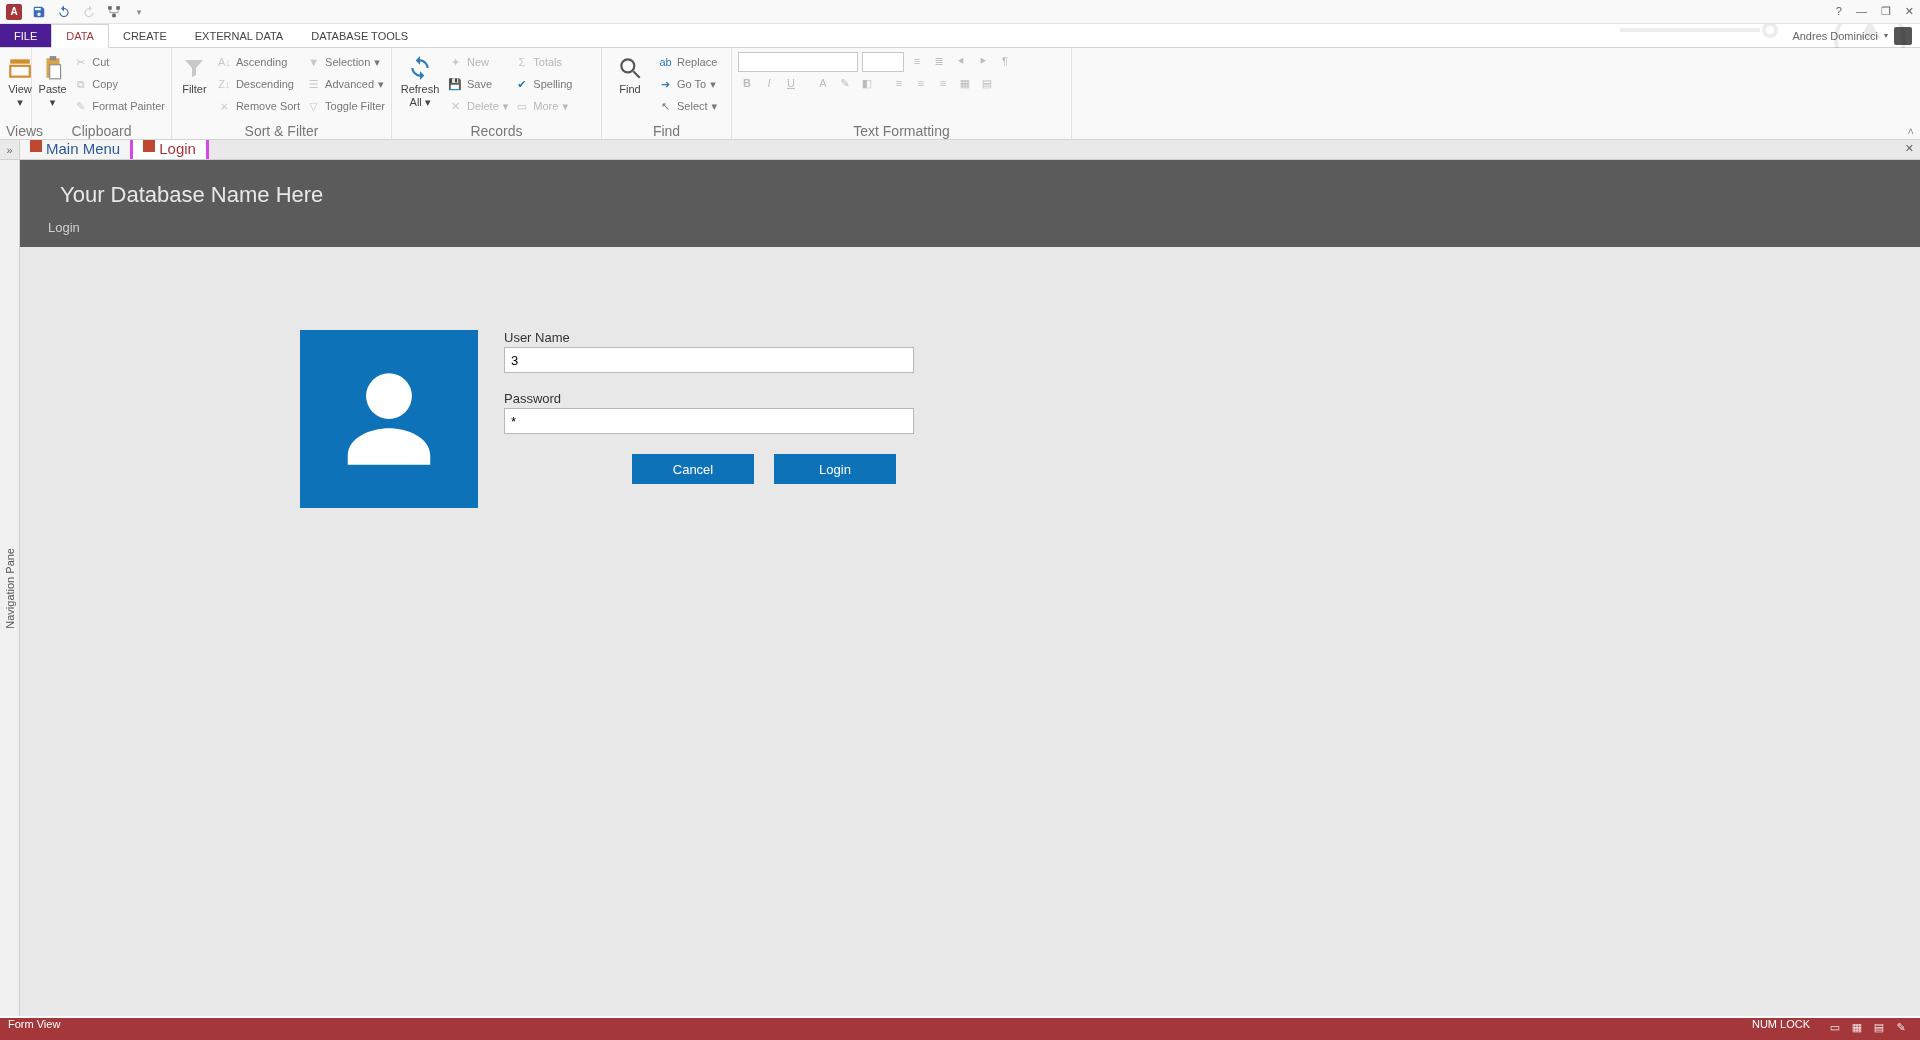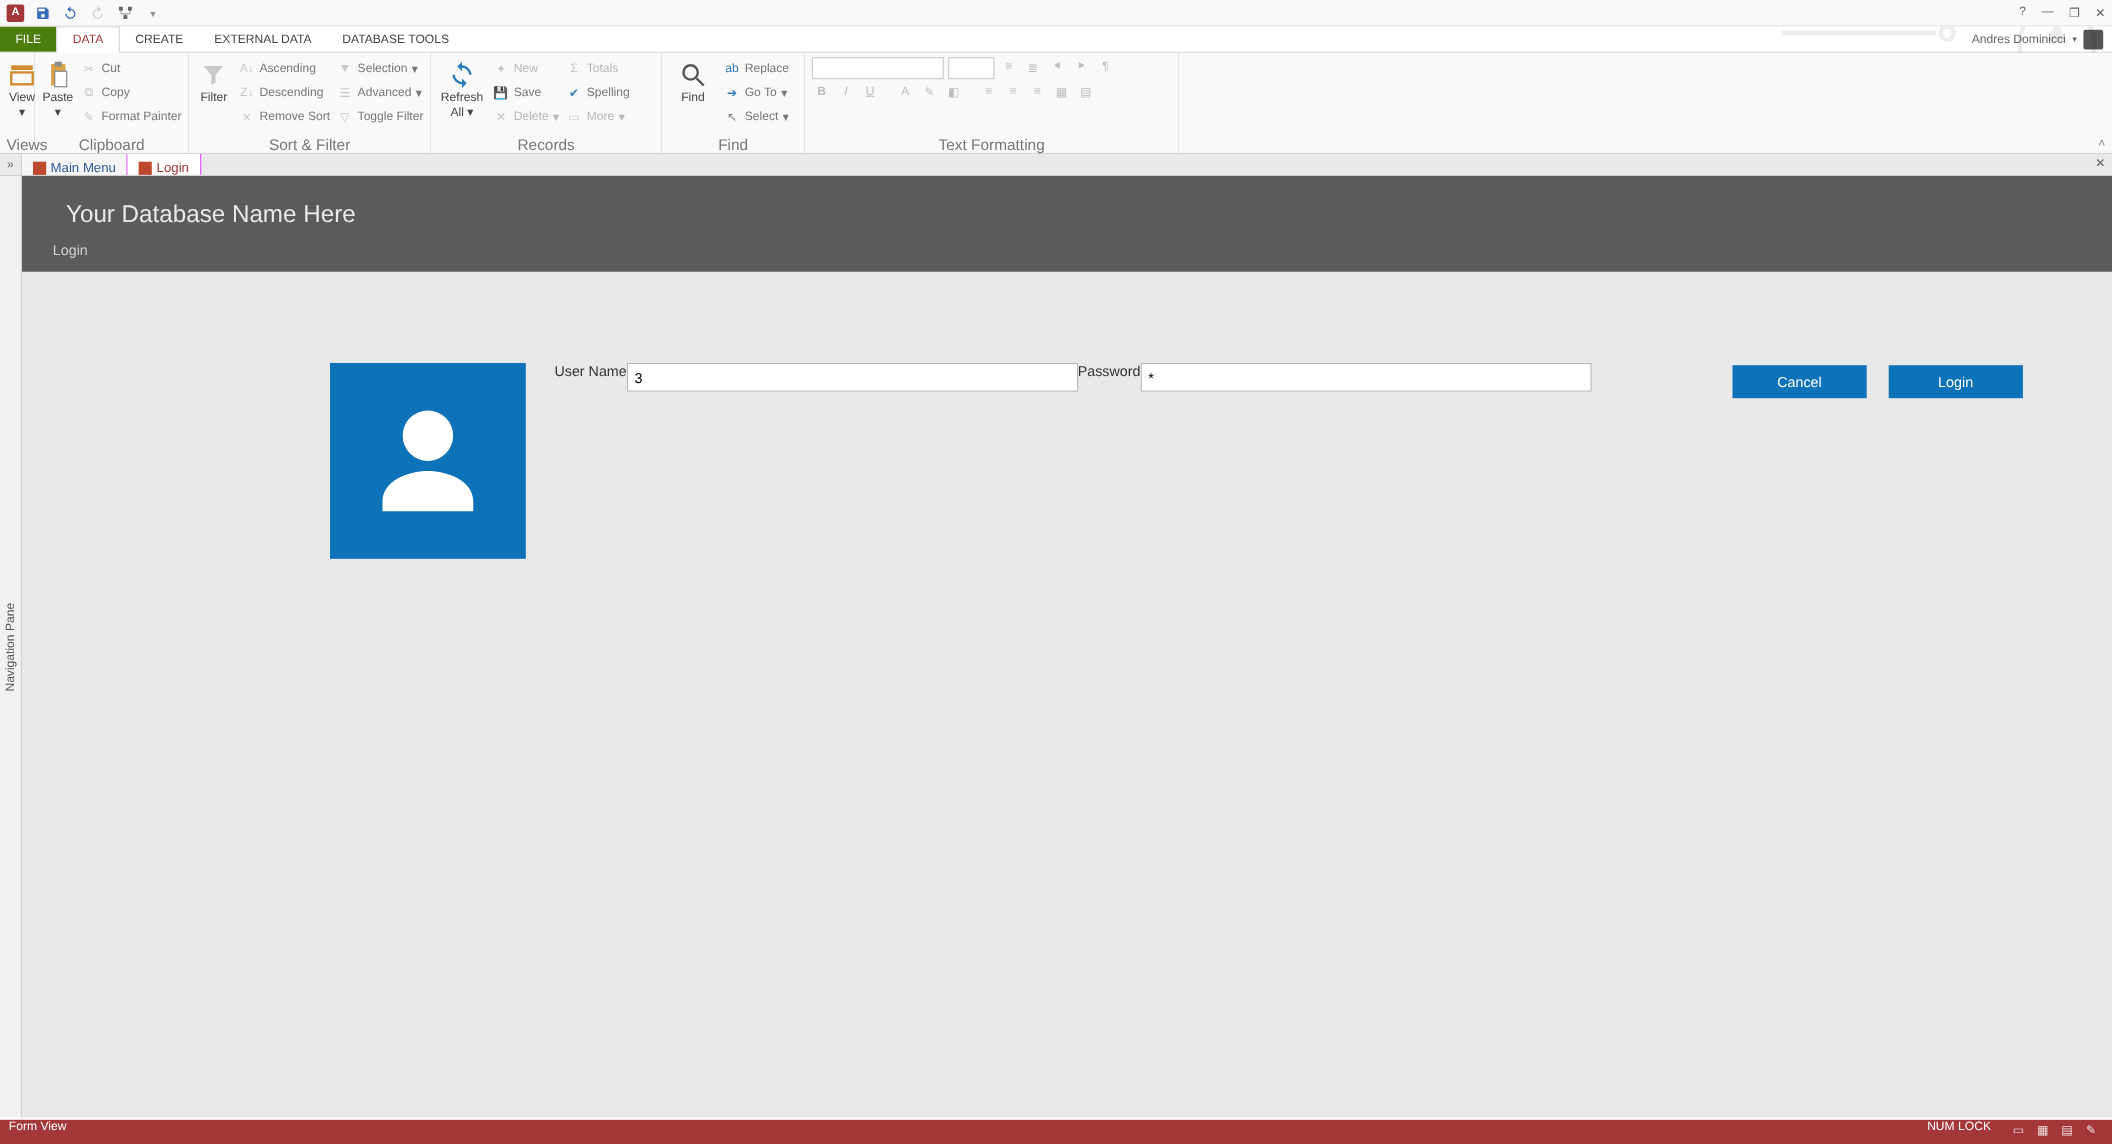--- a/index.html
+++ b/index.html
@@ -8,21 +8,21 @@
 .titlebar{height:24px;display:flex;align-items:center;background:#f9f9f9;border-bottom:1px solid #e4e4e4;position:relative}
 .titlebar .qat{display:flex;align-items:center;gap:9px;padding:0 6px}
 .titlebar .qat .ico{width:16px;height:16px;display:flex;align-items:center;justify-content:center;color:#8e8e8e}
 .titlebar .title{position:absolute;left:0;right:0;text-align:center;color:#666;font-size:12px;pointer-events:none}
 .titlebar .wincontrols{position:absolute;right:6px;display:flex;gap:14px;color:#666}
 
 .acc-logo{width:16px;height:16px;background:#a4373a;color:#fff;font-weight:bold;font-size:10px;display:flex;align-items:center;justify-content:center;border-radius:2px}
 
 .ribbon-tabs{height:24px;display:flex;align-items:stretch;background:#fff;border-bottom:1px solid #d4d4d4}
 .ribbon-tabs .tab{padding:0 14px;display:flex;align-items:center;font-size:11px;color:#444;cursor:pointer}
-.ribbon-tabs .tab.file{background:#4d7c0f;color:#fff}
+.ribbon-tabs .tab.file{background:#4c1d95;color:#fff}
 .ribbon-tabs .tab.active{color:#a4373a;border:1px solid #d4d4d4;border-bottom:1px solid #fff;margin-bottom:-1px;background:#fff}
 .ribbon-tabs .spacer{flex:1}
 .ribbon-tabs .user-area{display:flex;align-items:center;gap:6px;padding-right:8px;color:#666}
 .avatar{width:18px;height:18px;background:#555;border-radius:2px}
 
 .ribbon{height:92px;display:flex;background:#f9f9f9;border-bottom:1px solid #d4d4d4;position:relative}
 .ribbon .group{border-right:1px solid #e3e3e3;display:flex;flex-direction:column;padding:2px 6px 0 6px}
 .ribbon .group .grow{flex:1;display:flex;align-items:flex-start;gap:6px}
 .ribbon .group .label{height:16px;font-size:14px;color:#777;text-align:center}
 .bigbtn{display:flex;flex-direction:column;align-items:center;justify-content:flex-start;width:44px;padding-top:4px;color:#444;gap:2px}
@@ -39,37 +39,37 @@
 .combo.size{width:42px}
 .txtfmt-rows{display:flex;flex-direction:column;gap:2px;padding-top:2px}
 .txtfmt-rows .row{display:flex;gap:4px}
 .mini-ic{width:18px;height:18px;display:flex;align-items:center;justify-content:center;color:#bdbdbd;border:1px solid transparent}
 .collapse-caret{position:absolute;right:6px;bottom:2px;color:#888}
 
 .deco{position:absolute;right:0;top:0;width:420px;height:110px;pointer-events:none;opacity:0.07}
 
 .doctab-row{height:20px;background:#e9e9e9;border-bottom:1px solid #cfcfcf;display:flex;align-items:stretch;position:relative}
 .doctab-row .expand{width:20px;display:flex;align-items:center;justify-content:center;color:#666;border-right:1px solid #cfcfcf}
-.doctab{display:flex;align-items:flex-end;gap:4px;padding:0 10px;background:#f5f5f5;border-right:1px solid #d946ef;font-size:12px;cursor:pointer}
+.doctab{display:flex;align-items:flex-start;gap:4px;padding:0 10px;background:#f5f5f5;border-right:3px solid #d946ef;font-size:15px;cursor:pointer}
 .doctab .ic{width:12px;height:12px;background:#bd4a30}
 .doctab.active{background:#fff;color:#a4373a}
 .doctab.inactive{color:#2a5a99}
 .doctab-row .close{position:absolute;right:6px;top:2px;color:#666}
 
 .workspace{position:relative;height:856px;display:flex}
 .navpane{width:20px;border-right:1px solid #cfcfcf;background:#f1f1f1;display:flex;align-items:center;justify-content:center}
 .navpane span{writing-mode:vertical-rl;transform:rotate(180deg);color:#555;font-size:11px}
 .formarea{flex:1;background:#e8e8e8;position:relative;overflow:hidden}
 .form-header{background:#5b5b5b;color:#e8e8e8;padding:10px 28px 12px 28px}
 .form-header h1{margin:12px;font-weight:300;font-size:22px;color:#e8e8e8}
 .form-header h2{margin:2px 0 0 0;font-weight:400;font-size:13px;color:#d0d0d0}
 .login-box{position:absolute;left:280px;top:170px;display:flex;gap:26px;align-items:flex-start}
 .user-tile{width:178px;height:178px;background:#0d72b8;display:flex;align-items:center;justify-content:center}
 .user-tile svg{width:110px;height:110px;fill:#fff}
-.fields{display:flex;}
+.fields{display:flex;flex-direction:column}
 .fld-label{font-size:13px;color:#333;margin-bottom:2px}
 .fld-input{width:410px;height:26px;border:1px solid #b8b8b8;background:#fff;padding:0 6px;font-size:13px;margin-bottom:18px}
 .btn-row{display:flex;gap:20px;margin-left:128px;margin-top:2px}
 .metro-btn{width:122px;height:30px;background:#0d72b8;color:#fff;border:none;font-size:13px;cursor:pointer}
 
 .statusbar{position:absolute;left:0;right:0;bottom:0;height:22px;background:#a4373a;color:#fff;display:flex;font-size:11px;padding:0 8px}
 .statusbar .spacer{flex:1}
 .statusbar .view-ic{width:22px;height:18px;display:flex;align-items:center;justify-content:center;opacity:.85}
 svg{display:block}
 </style>

